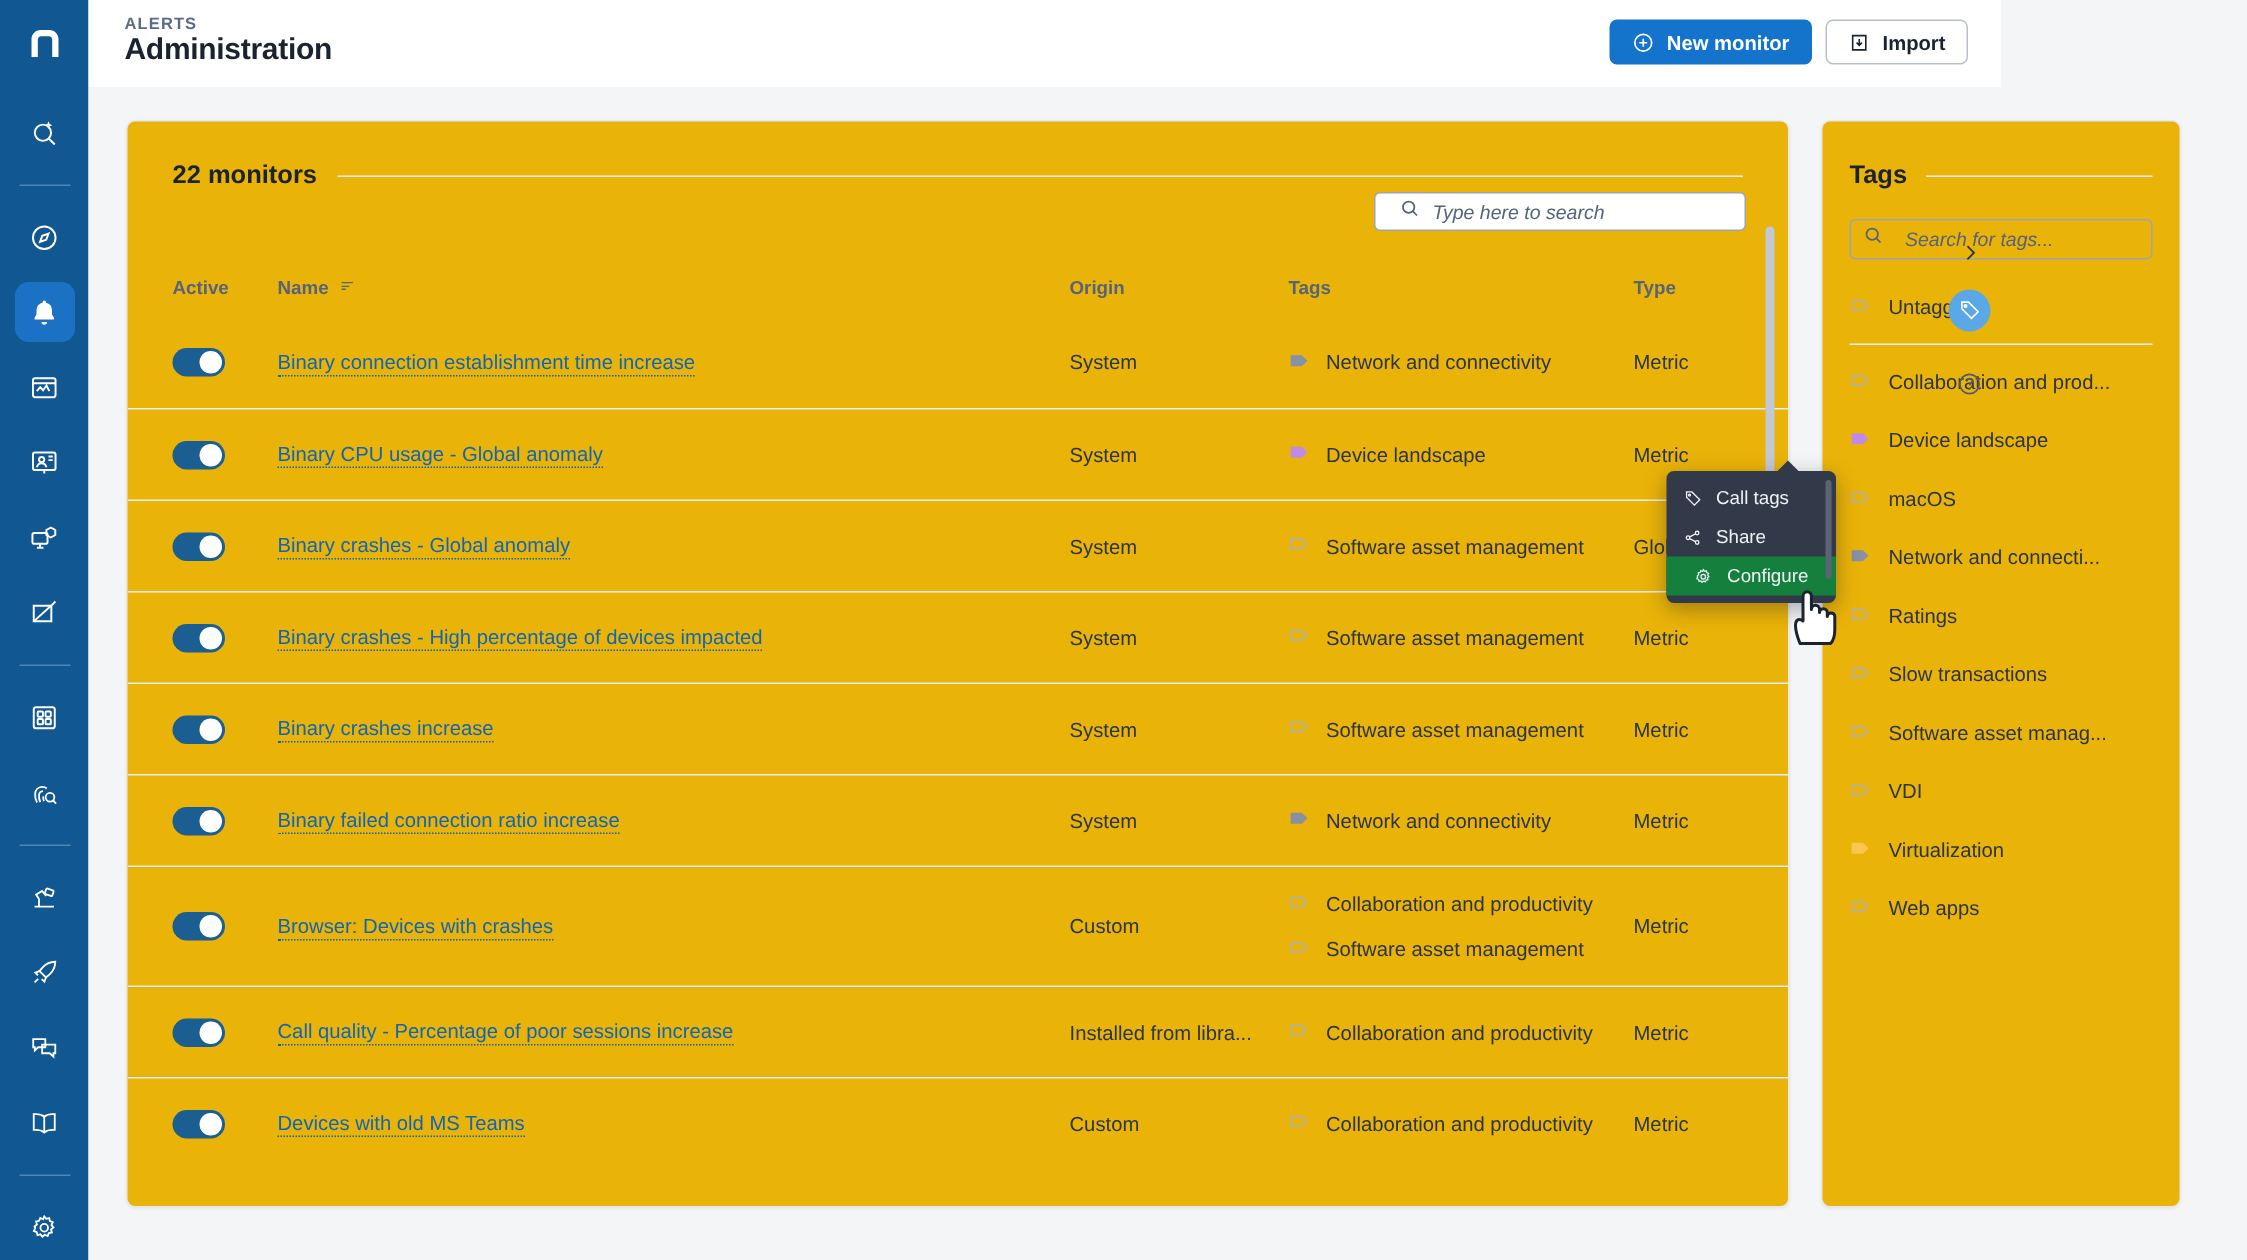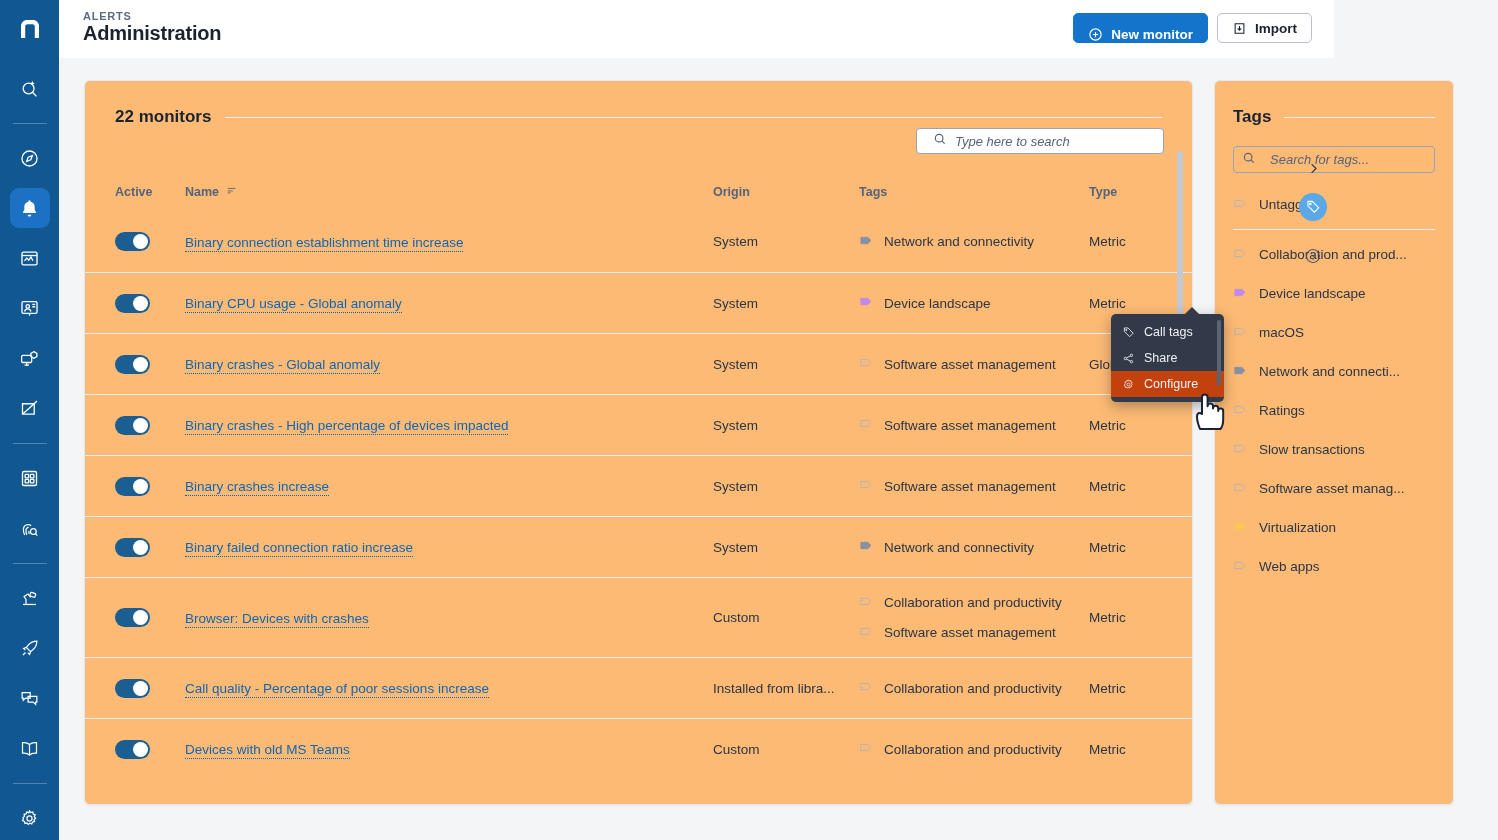--- a/index.html
+++ b/index.html
@@ -53,32 +53,32 @@
   .topbar-actions {
     position: absolute; right: 22px; top: 13px;
     display: flex; gap: 9px; align-items: center;
   }
   .btn {
     display: inline-flex; align-items: center; gap: 8px;
     height: 30px; padding: 0 14px; border-radius: 5px;
     font-size: 13.5px; font-weight: bold; cursor: pointer;
     white-space: nowrap;
   }
-  .btn-primary { background: #1474cc; color: #fff; border: 1px solid #1474cc; align-items: flex-end; }
+  .btn-primary { background: #1474cc; color: #fff; border: 1px solid #1474cc; }
   .btn-ghost { background: #fff; color: #1b2330; border: 1px solid #b9c0cc; }
   .btn svg { display: block; }
 
   
   .content {
     position: absolute; left: 59px; top: 58px; right: 0; bottom: 0;
     background: #f4f5f7;
   }
 
   .card {
-    position: absolute; background: #fdba74; border-radius: 6px;
+    position: absolute; background: #eab308; border-radius: 6px;
     border: 1px solid #e6e8ee;
     box-shadow: 0 1px 2px rgba(22,30,45,.06);
   }
   .monitors-card { left: 25px; top: 22px; width: 1109px; height: 725px; overflow: hidden; }
   .tags-card { left: 1155px; top: 22px; width: 240px; height: 725px; overflow: hidden; }
 
   .card-head {
     display: flex; align-items: center; gap: 14px;
     padding: 26px 30px 0 30px;
   }
@@ -160,21 +160,21 @@
   .ctx::before {
     content: ""; position: absolute; top: -7px; right: 24px;
     border-left: 8px solid transparent; border-right: 8px solid transparent;
     border-bottom: 8px solid #323a49;
   }
   .ctx-item {
     display: flex; align-items: center; gap: 9px;
     height: 26px; padding: 0 11px; color: #f0f2f5;
     font-size: 12.5px; cursor: pointer;
   }
-  .ctx-item.hover { background: #c2410c; }
+  .ctx-item.hover { background: #15803d; justify-content: center; }
   .ctx-item svg { display: block; flex: none; }
   .ctx-bar {
     position: absolute; right: 3px; top: 6px; width: 4px; height: 66px;
     background: #5b6475; border-radius: 2px;
   }
 
   
   .cursor { position: absolute; left: 1133px; top: 327px; z-index: 60; pointer-events: none; }
 
   
@@ -672,20 +672,26 @@
                 </svg></span>
               <span>Slow transactions</span>
             </div>
             <div class="tag-row">
               <span class="tagicon"><svg width="15" height="15" viewBox="0 0 20 20" fill="none" stroke="#a9b2c3" stroke-width="1.2">
                   <path d="M2.5 5.8h9.1l4.4 4.2-4.4 4.2H2.5z"></path>
                 </svg></span>
               <span>Software asset manag...</span>
             </div>
             <div class="tag-row">
+              <span class="tagicon"><svg width="15" height="15" viewBox="0 0 20 20" fill="none" stroke="#a9b2c3" stroke-width="1.2">
+                  <path d="M2.5 5.8h9.1l4.4 4.2-4.4 4.2H2.5z"></path>
+                </svg></span>
+              <span>VDI</span>
+            </div>
+            <div class="tag-row">
               <span class="tagicon"><svg width="15" height="15" viewBox="0 0 20 20" fill="#fac552" stroke="#fac552" stroke-width="1.2">
                   <path d="M2.5 5.8h9.1l4.4 4.2-4.4 4.2H2.5z"></path>
                 </svg></span>
               <span>Virtualization</span>
             </div>
             <div class="tag-row">
               <span class="tagicon"><svg width="15" height="15" viewBox="0 0 20 20" fill="none" stroke="#a9b2c3" stroke-width="1.2">
                   <path d="M2.5 5.8h9.1l4.4 4.2-4.4 4.2H2.5z"></path>
                 </svg></span>
               <span>Web apps</span>

